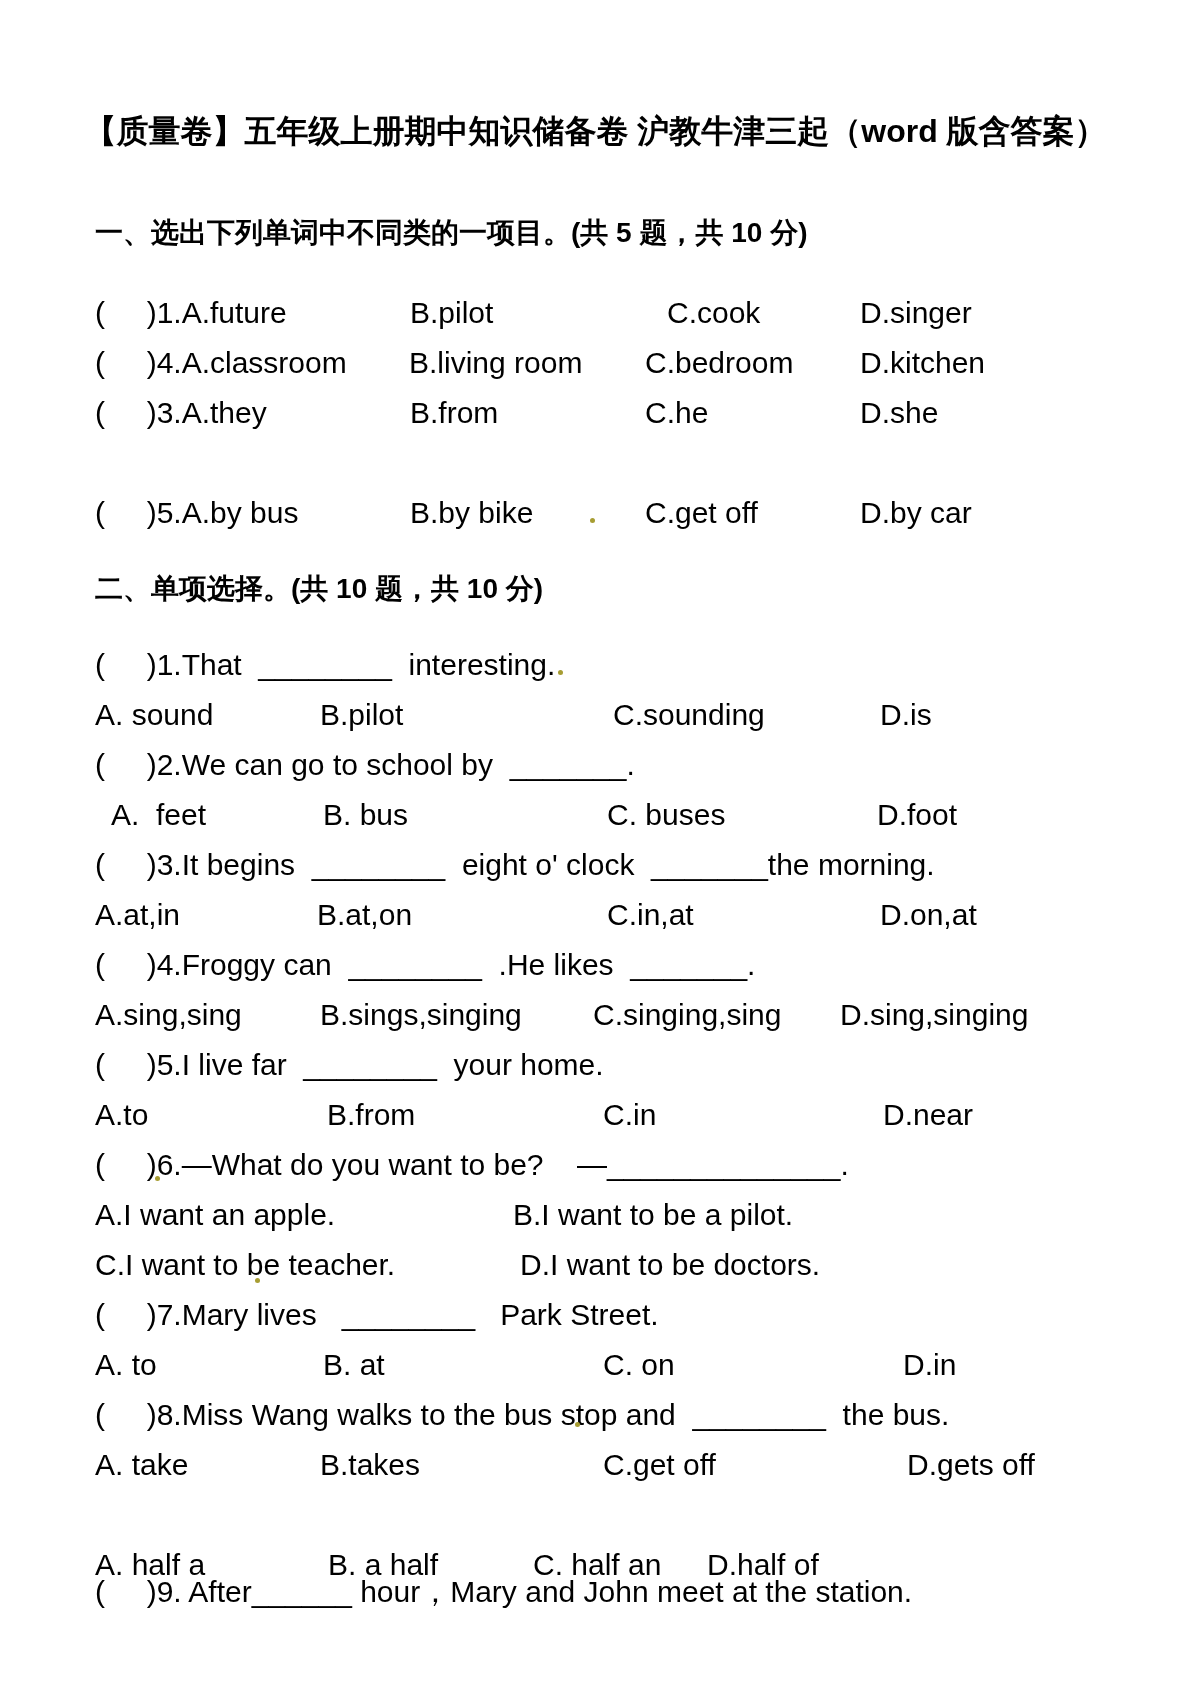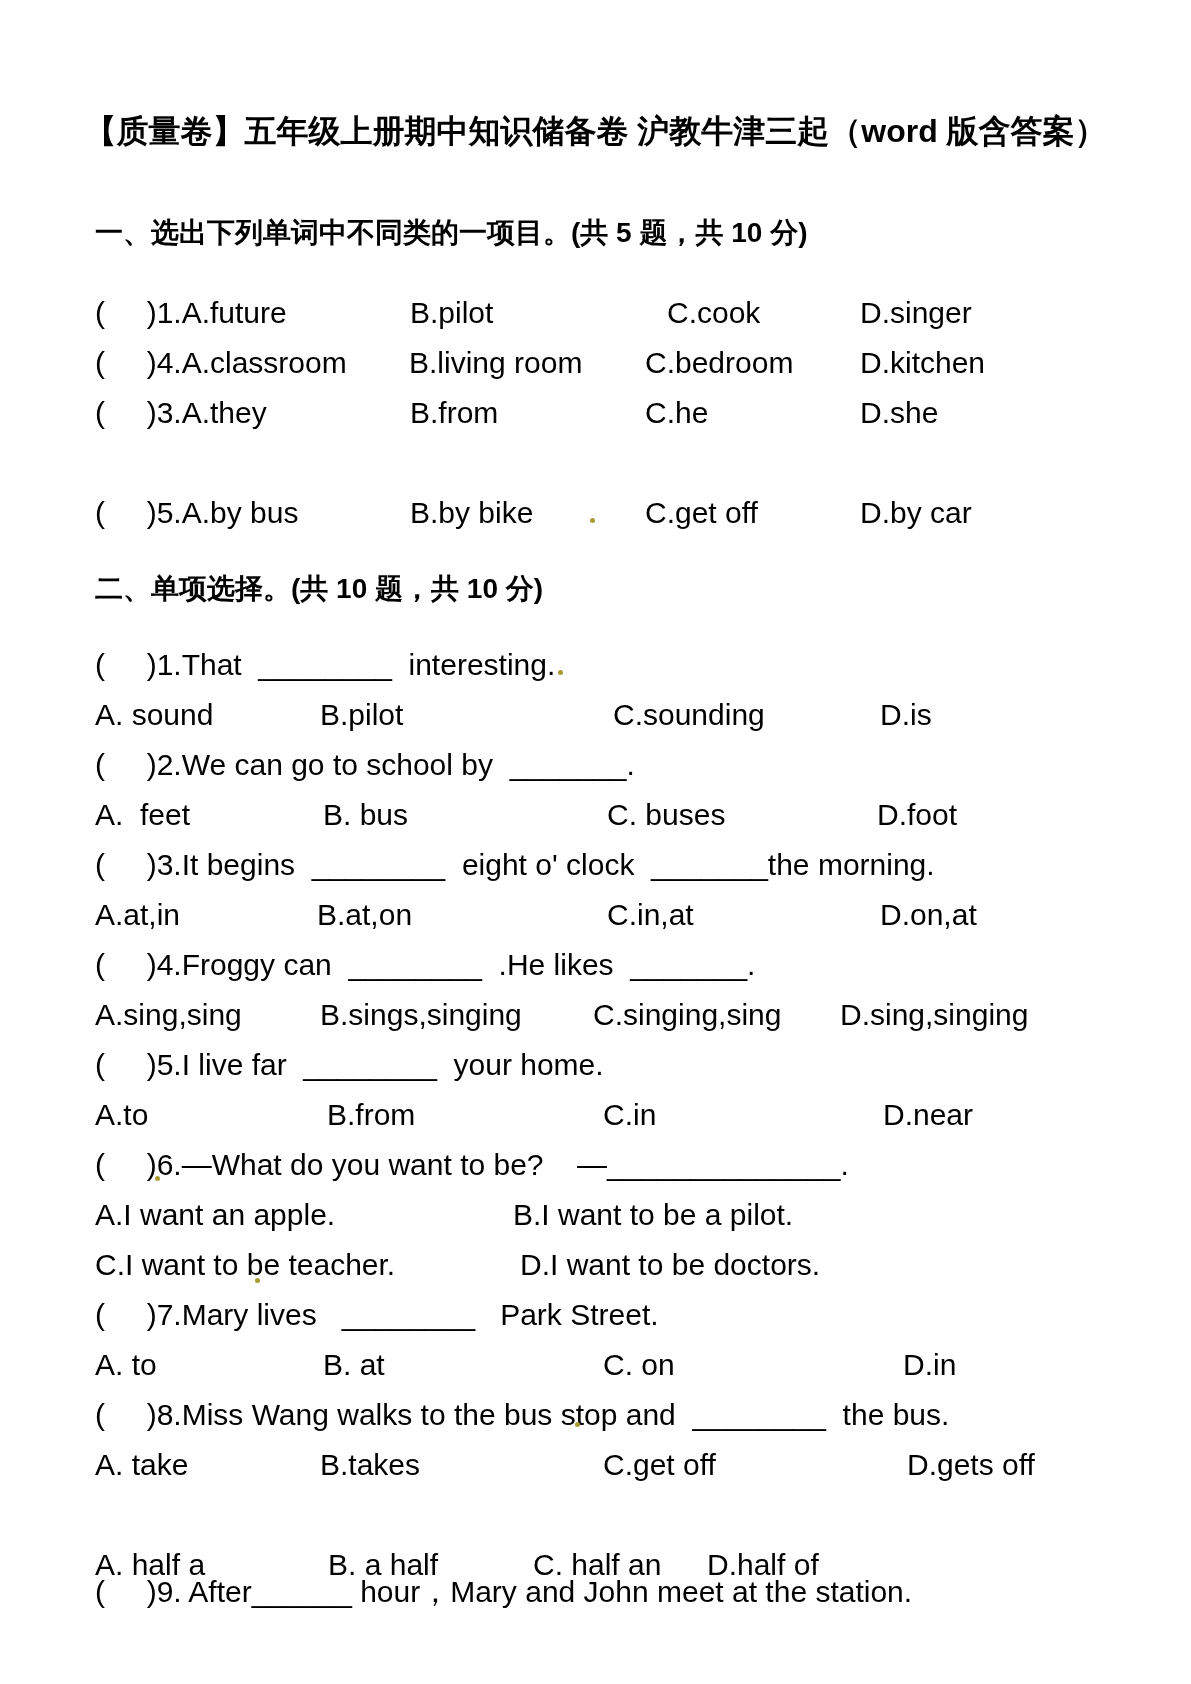--- a/index.html
+++ b/index.html
@@ -110,21 +110,21 @@
     <span class="cell" style="left:0">A. sound</span>
     <span class="cell" style="left:225px">B.pilot</span>
     <span class="cell" style="left:518px">C.sounding</span>
     <span class="cell" style="left:785px">D.is</span>
   </div>
 
   <div class="line" style="top:718px">
     <span class="cell" style="left:0">(     )2.We can go to school by  _______.</span>
   </div>
   <div class="line" style="top:768px">
-    <span class="cell" style="left:0">A.  feet</span>
+    <span class="cell" style="left:16px">A.  feet</span>
     <span class="cell" style="left:228px">B. bus</span>
     <span class="cell" style="left:512px">C. buses</span>
     <span class="cell" style="left:782px">D.foot</span>
   </div>
 
   <div class="line" style="top:818px">
     <span class="cell" style="left:0">(     )3.It begins  ________  eight o' clock  _______the morning.</span>
   </div>
   <div class="line" style="top:868px">
     <span class="cell" style="left:0">A.at,in</span>

